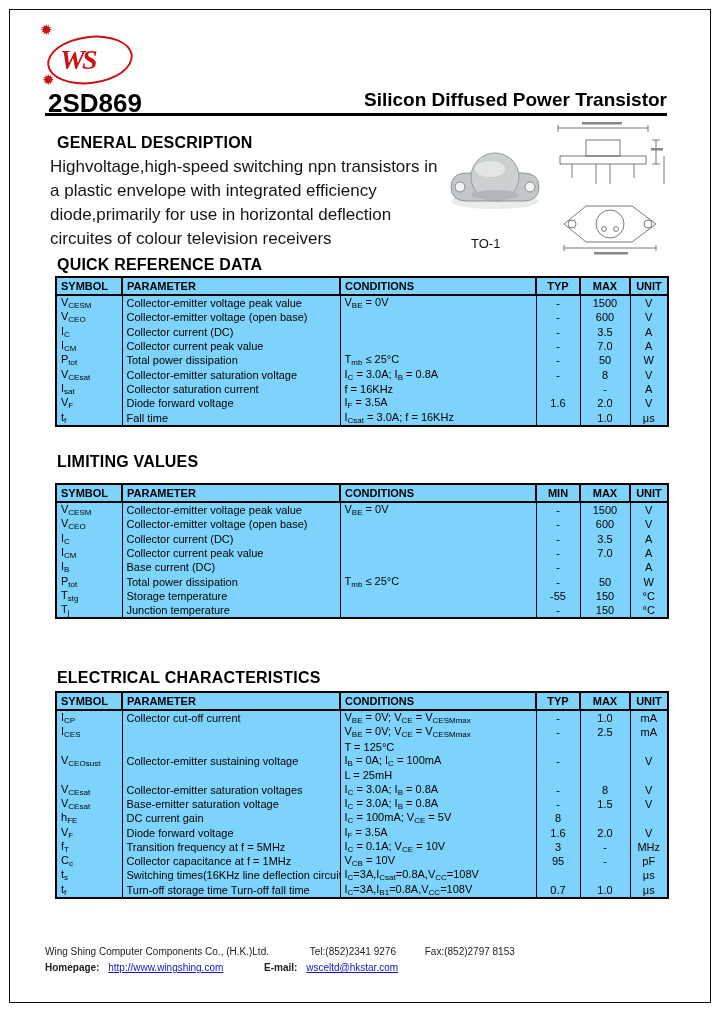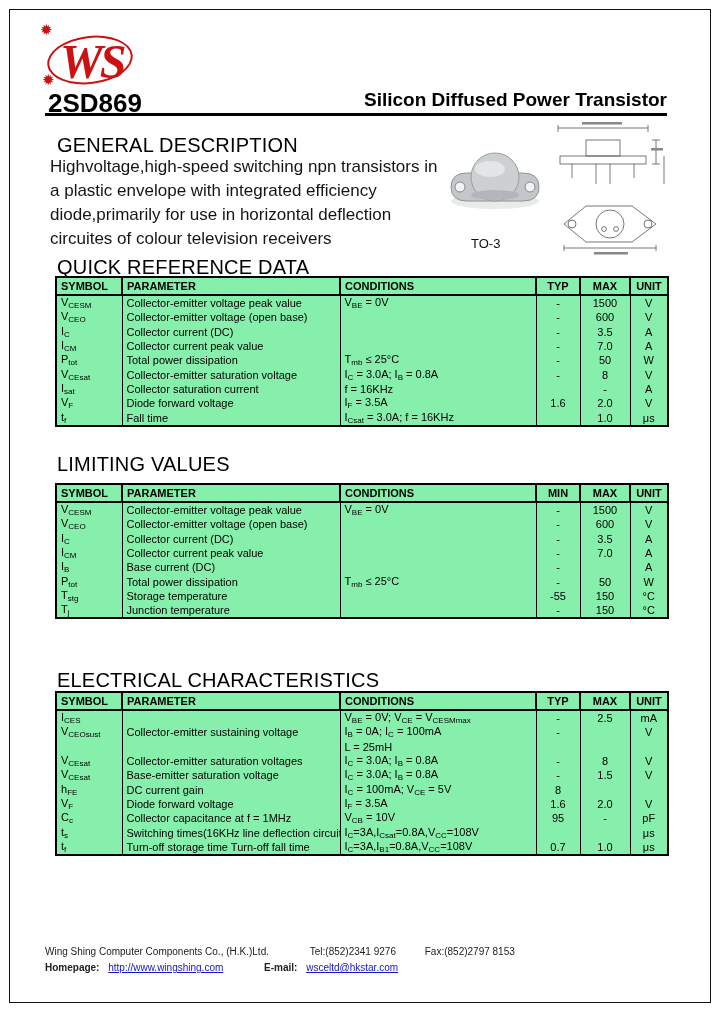--- a/index.html
+++ b/index.html
@@ -4,41 +4,41 @@
 <style>
   html,body{margin:0;padding:0;}
   body{
     width:720px;height:1012px;background:#ffffff;position:relative;
     font-family:"Liberation Sans",sans-serif;color:#000;overflow:hidden;
   }
   .page-border{position:absolute;left:9px;top:9px;width:700px;height:992px;border:1px solid #111;}
 
   
   .logo{position:absolute;left:44px;top:24px;width:94px;height:66px;}
-  .logo-text{position:absolute;left:16px;top:10px;font-family:"Liberation Serif",serif;
-    font-weight:bold;font-style:italic;font-size:48px;color:#cc1111;letter-spacing:-3px;}
+  .logo-text{position:absolute;left:16px;top:20px;font-family:"Liberation Serif",serif;
+    font-weight:bold;font-style:italic;font-size:28px;color:#cc1111;letter-spacing:-3px;}
   .logo-ellipse{position:absolute;left:3px;top:12px;width:82px;height:44px;
     border:2.5px solid #cc1111;border-radius:50%;transform:rotate(-7deg);}
   .logo-burst{position:absolute;color:#cc1111;font-size:15px;line-height:1;}
   .logo-burst.b1{left:-4px;top:-2px;}
   .logo-burst.b2{left:-2px;top:48px;}
 
   
   .part-number{position:absolute;left:48px;top:88px;font-size:26px;font-weight:bold;}
   .doc-title{position:absolute;right:53px;top:89px;font-size:19px;font-weight:bold;}
   .header-rule{position:absolute;left:45px;top:113px;width:622px;height:3px;background:#000;}
 
-  .section-heading{position:absolute;font-size:20px;font-weight:normal;letter-spacing:.2px;}
+  .section-heading{position:absolute;font-size:16px;font-weight:bold;letter-spacing:.2px;}
   .desc-body{position:absolute;left:50px;top:155px;width:394px;font-size:17px;line-height:1.42;color:#151515;}
 
   .pkg-label{position:absolute;left:471px;top:236px;font-size:13px;color:#111;}
 
   
   .dtable{position:absolute;left:55px;border-collapse:collapse;table-layout:fixed;width:612px;
-    font-size:11px;background:#86efac;}
+    font-size:11px;background:#7dd3fc;}
   .dtable,.dtable th{border:2px solid #000;}
   .dtable th{border-bottom:2px solid #000;font-weight:bold;text-align:left;padding:1px 4px;height:14px;}
   .dtable td{border-left:1px solid #000;border-right:1px solid #000;padding:0 4px;height:14.3px;
     white-space:nowrap;overflow:hidden;}
   .dtable th.c3,.dtable th.c4,.dtable th.c5,
   .dtable td.c3,.dtable td.c4,.dtable td.c5{text-align:center;}
   .dtable sub{font-size:8px;vertical-align:-2px;letter-spacing:0;}
   .t-quick{top:276px;}
   .t-limit{top:483px;}
   .t-elec{top:691px;}
@@ -118,21 +118,21 @@
     <circle cx="60" cy="29" r="2.4"></circle>
     <line x1="8" y1="48" x2="100" y2="48"></line>
     <line x1="8" y1="45" x2="8" y2="51"></line>
       <line x1="100" y1="45" x2="100" y2="51"></line>
   </g>
   <g fill="#888">
     <rect x="38" y="52" width="34" height="2.5"></rect>
   </g>
 </svg>
 
-<div class="pkg-label">TO-3</div>
+<div class="pkg-label">TO-1</div>
 
 <div class="section-heading h-quick">QUICK REFERENCE DATA</div>
 <table class="dtable t-quick">
   <colgroup>
       <col style="width:66px">
       <col style="width:218px">
       <col style="width:196px">
       <col style="width:44px">
       <col style="width:50px">
       <col style="width:38px">
@@ -326,26 +326,42 @@
       <th class="c0">SYMBOL</th>
       <th class="c1">PARAMETER</th>
       <th class="c2">CONDITIONS</th>
       <th class="c3">TYP</th>
       <th class="c4">MAX</th>
       <th class="c5">UNIT</th>
     </tr>
   </thead>
   <tbody>
       <tr>
+        <td class="c0">I<sub>CP</sub></td>
+        <td class="c1">Collector cut-off current</td>
+        <td class="c2">V<sub>BE</sub> = 0V; V<sub>CE</sub> = V<sub>CESMmax</sub></td>
+        <td class="c3">-</td>
+        <td class="c4">1.0</td>
+        <td class="c5">mA</td>
+      </tr>
+      <tr>
         <td class="c0">I<sub>CES</sub></td>
         <td class="c1"></td>
         <td class="c2">V<sub>BE</sub> = 0V; V<sub>CE</sub> = V<sub>CESMmax</sub></td>
         <td class="c3">-</td>
         <td class="c4">2.5</td>
         <td class="c5">mA</td>
+      </tr>
+      <tr>
+        <td class="c0"></td>
+        <td class="c1"></td>
+        <td class="c2">T = 125°C</td>
+        <td class="c3"></td>
+        <td class="c4"></td>
+        <td class="c5"></td>
       </tr>
       <tr>
         <td class="c0">V<sub>CEOsust</sub></td>
         <td class="c1">Collector-emitter sustaining voltage</td>
         <td class="c2">I<sub>B</sub> = 0A; I<sub>C</sub> = 100mA</td>
         <td class="c3">-</td>
         <td class="c4"></td>
         <td class="c5">V</td>
       </tr>
       <tr>
@@ -380,20 +396,28 @@
         <td class="c4"></td>
         <td class="c5"></td>
       </tr>
       <tr>
         <td class="c0">V<sub>F</sub></td>
         <td class="c1">Diode forward voltage</td>
         <td class="c2">I<sub>F</sub> = 3.5A</td>
         <td class="c3">1.6</td>
         <td class="c4">2.0</td>
         <td class="c5">V</td>
+      </tr>
+      <tr>
+        <td class="c0">f<sub>T</sub></td>
+        <td class="c1">Transition frequency at  f = 5MHz</td>
+        <td class="c2">I<sub>C</sub> = 0.1A; V<sub>CE</sub> = 10V</td>
+        <td class="c3">3</td>
+        <td class="c4">-</td>
+        <td class="c5">MHz</td>
       </tr>
       <tr>
         <td class="c0">C<sub>c</sub></td>
         <td class="c1">Collector capacitance at  f = 1MHz</td>
         <td class="c2">V<sub>CB</sub> = 10V</td>
         <td class="c3">95</td>
         <td class="c4">-</td>
         <td class="c5">pF</td>
       </tr>
       <tr>

